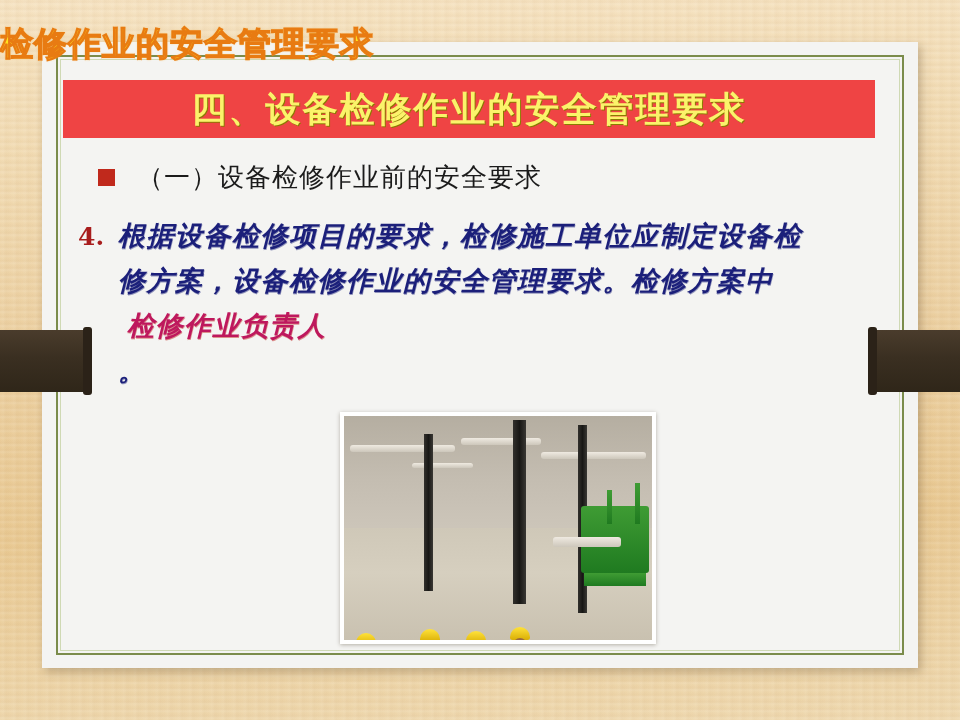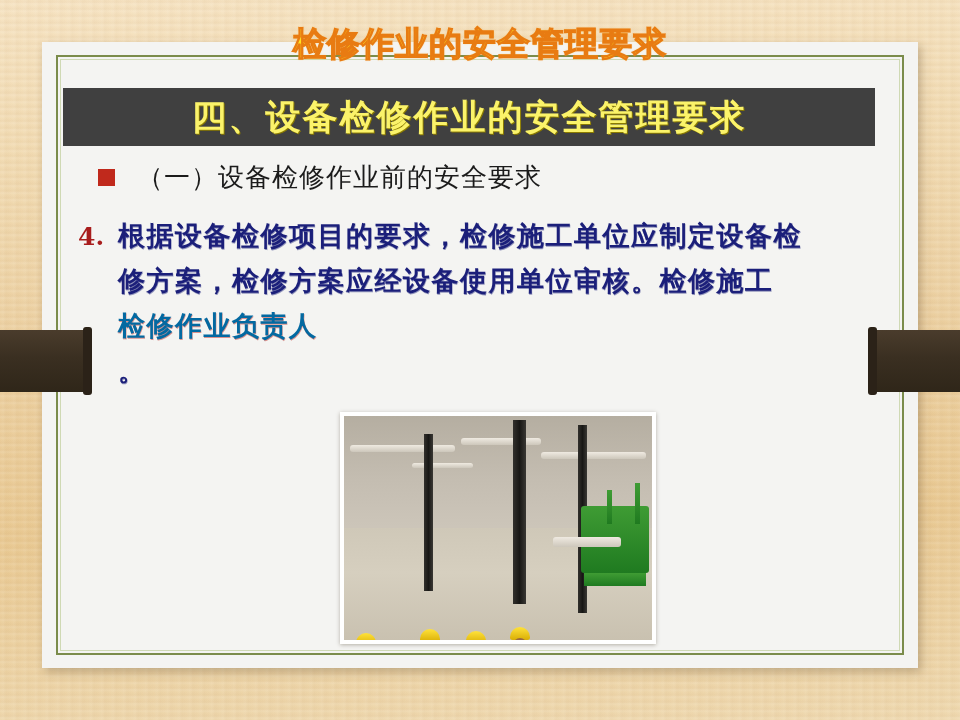--- a/index.html
+++ b/index.html
@@ -80,39 +80,38 @@
   }
   #ribbon-left::after  { right: 0; }
   #ribbon-right::after { left: 0; }
 
   
   #watermark {
     position: absolute;
     left: 0;
     right: 0;
     top: 22px;
-    text-align: center;
     font-size: 33px;
     font-weight: bold;
     letter-spacing: 1px;
     color: #ffe11f;
     -webkit-text-stroke: 1.2px #e87b12;
     text-shadow: 0 0 2px rgba(255,180,40,0.85);
     white-space: nowrap;
     z-index: 6;
   }
 
   
   #title-banner {
     position: absolute;
     left: 63px;
-    top: 88px;
+    top: 80px;
     width: 812px;
     height: 58px;
-    background: #404040;
+    background: #ef4444;
     display: flex;
     align-items: center;
     justify-content: center;
   }
   #title-text {
     font-size: 35px;
     font-weight: bold;
     color: #fbf36a;
     letter-spacing: 2px;
     text-shadow: 1px 1px 0 #8a7a00;
@@ -162,27 +161,29 @@
     font-family: "DejaVu Serif", "Liberation Serif", serif;
     font-size: 25px;
     font-weight: bold;
     color: #a81d1d;
   }
   .body-indent { width: 40px; flex: none; }
   .hand {
     font-family: "DejaVu Serif", "Liberation Serif", serif;
     font-size: 27px;
     font-weight: bold;
+    font-style: italic;
     color: #1b1f7a;
     letter-spacing: 1.5px;
     text-shadow: 0.5px 0.5px 0 rgba(25,30,120,0.45);
   }
   .hand.accent {
-    color: #0369a1;
+    color: #be185d;
     text-shadow: 0.5px 0.5px 0 rgba(190,25,15,0.45);
+    margin-left: 9px;
   }
 
   
   #photo-frame {
     position: absolute;
     left: 340px;
     top: 412px;
     width: 316px;
     height: 232px;
     background: #ffffff;
@@ -266,21 +267,21 @@
 
 <div id="body-block">
 
   <div class="body-line">
     <span id="body-number">4.</span>
     <span class="hand">根据设备检修项目的要求，检修施工单位应制定设备检</span>
   </div>
 
   <div class="body-line">
     <span class="body-indent"></span>
-    <span class="hand">修方案，检修方案应经设备使用单位审核。检修施工</span>
+    <span class="hand">修方案，设备检修作业的安全管理要求。检修方案中</span>
   </div>
 
   <div class="body-line">
     <span class="body-indent"></span>
     <span class="hand accent">检修作业负责人</span>
   </div>
 
 
   <div class="body-line">
     <span class="body-indent"></span>

